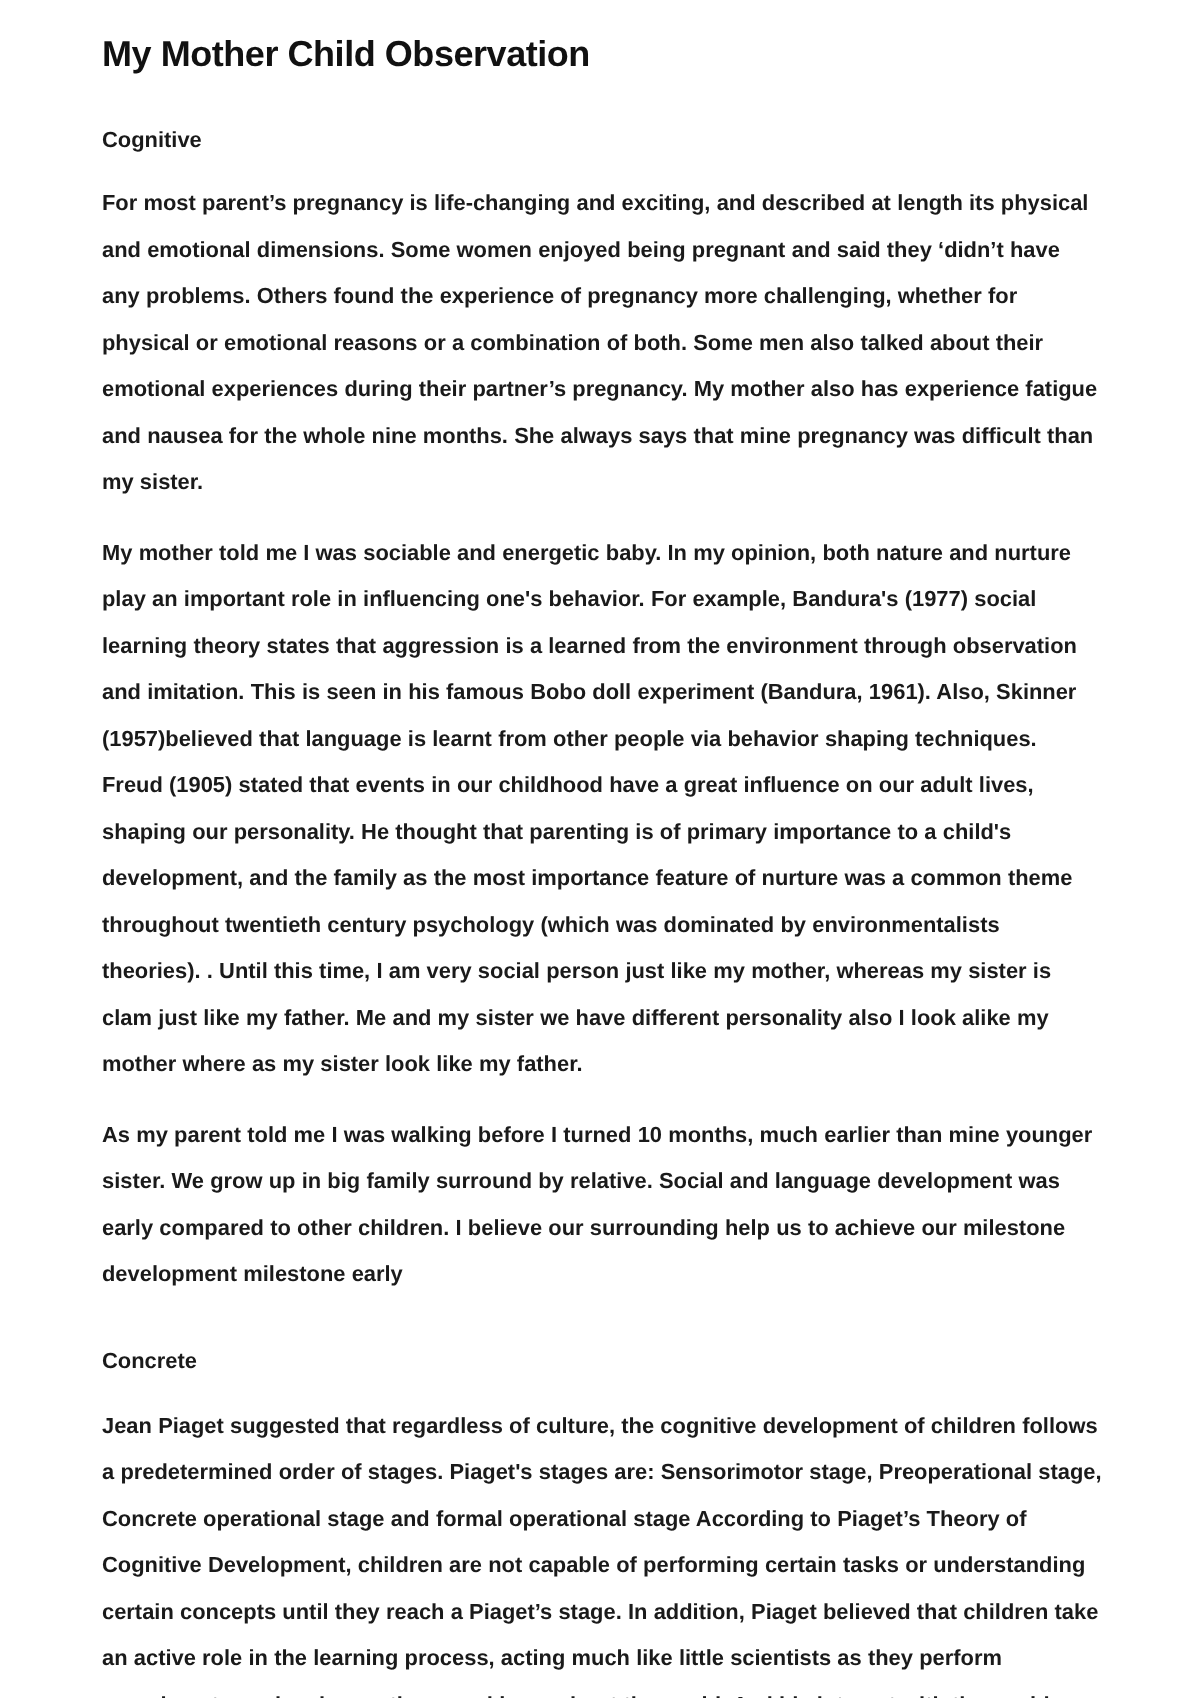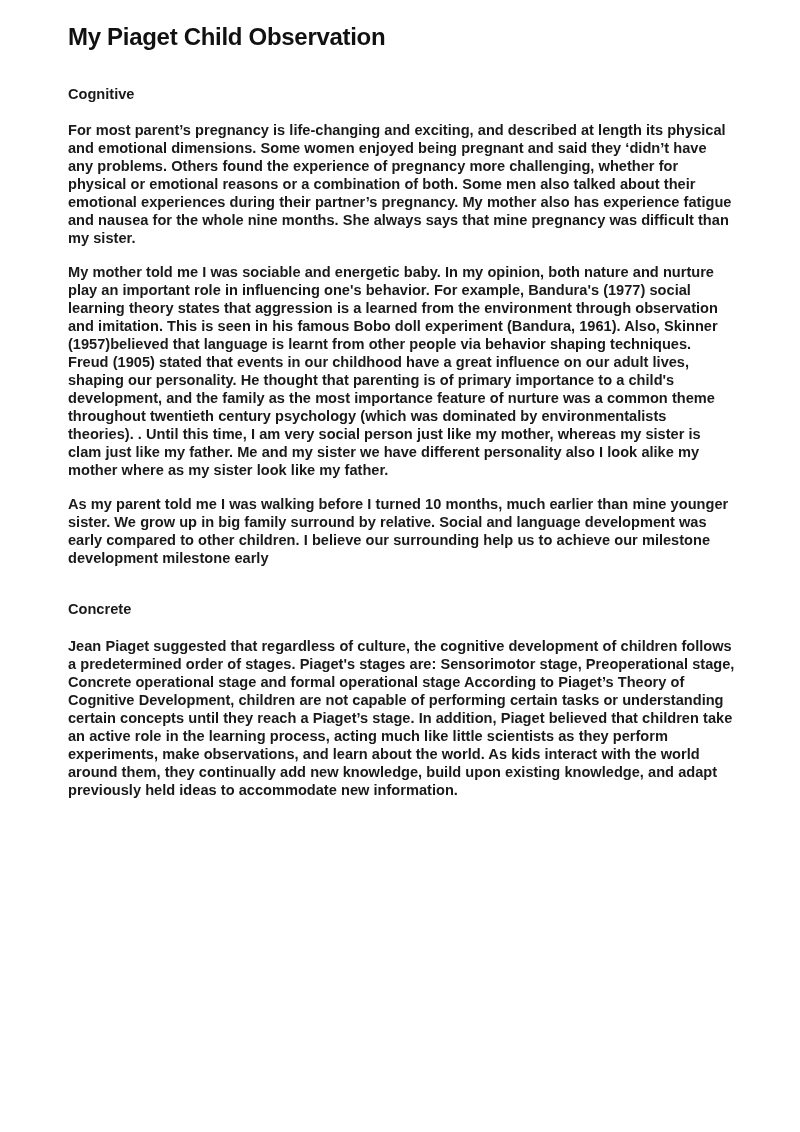--- a/index.html
+++ b/index.html
@@ -82,37 +82,37 @@
     font-weight: 600;
     color: #1a1a1a;
     margin: 31px 0 0 0;
     line-height: 1.55;
   }
 
   p.para {
     font-size: 14.6px;
     font-weight: 600;
     color: #1a1a1a;
-    line-height: 18px;
+    line-height: 31px;
     margin: 16px 0 0 0;
     max-width: 668px;
     text-align: left;
     word-spacing: 0.1px;
   }
 
   p.para:first-of-type { margin-top: 16px; }
 </style>
 </head>
 <body>
 
 <div class="page">
 
 
   <div class="content">
-    <h1 class="doc-title">My Piaget Child Observation</h1>
+    <h1 class="doc-title">My Mother Child Observation</h1>
 
     <div class="section">
       <div class="section-heading">Cognitive</div>
       <p class="para">For most parent’s pregnancy is life-changing and exciting, and described at length its physical and emotional dimensions. Some women enjoyed being pregnant and said they ‘didn’t have any problems. Others found the experience of pregnancy more challenging, whether for physical or emotional reasons or a combination of both. Some men also talked about their emotional experiences during their partner’s pregnancy. My mother also has experience fatigue and nausea for the whole nine months. She always says that mine pregnancy was difficult than my sister.</p>
       <p class="para">My mother told me I was sociable and energetic baby. In my opinion, both nature and nurture play an important role in influencing one's behavior. For example, Bandura's (1977) social learning theory states that aggression is a learned from the environment through observation and imitation. This is seen in his famous Bobo doll experiment (Bandura, 1961). Also, Skinner (1957)believed that language is learnt from other people via behavior shaping techniques. Freud (1905) stated that events in our childhood have a great influence on our adult lives, shaping our personality. He thought that parenting is of primary importance to a child's development, and the family as the most importance feature of nurture was a common theme throughout twentieth century psychology (which was dominated by environmentalists theories). . Until this time, I am very social person just like my mother, whereas my sister is clam just like my father. Me and my sister we have different personality also I look alike my mother where as my sister look like my father.</p>
       <p class="para">As my parent told me I was walking before I turned 10 months, much earlier than mine younger sister. We grow up in big family surround by relative. Social and language development was early compared to other children. I believe our surrounding help us to achieve our milestone development milestone early</p>
     </div>
 
     <div class="section">
       <div class="section-heading">Concrete</div>

